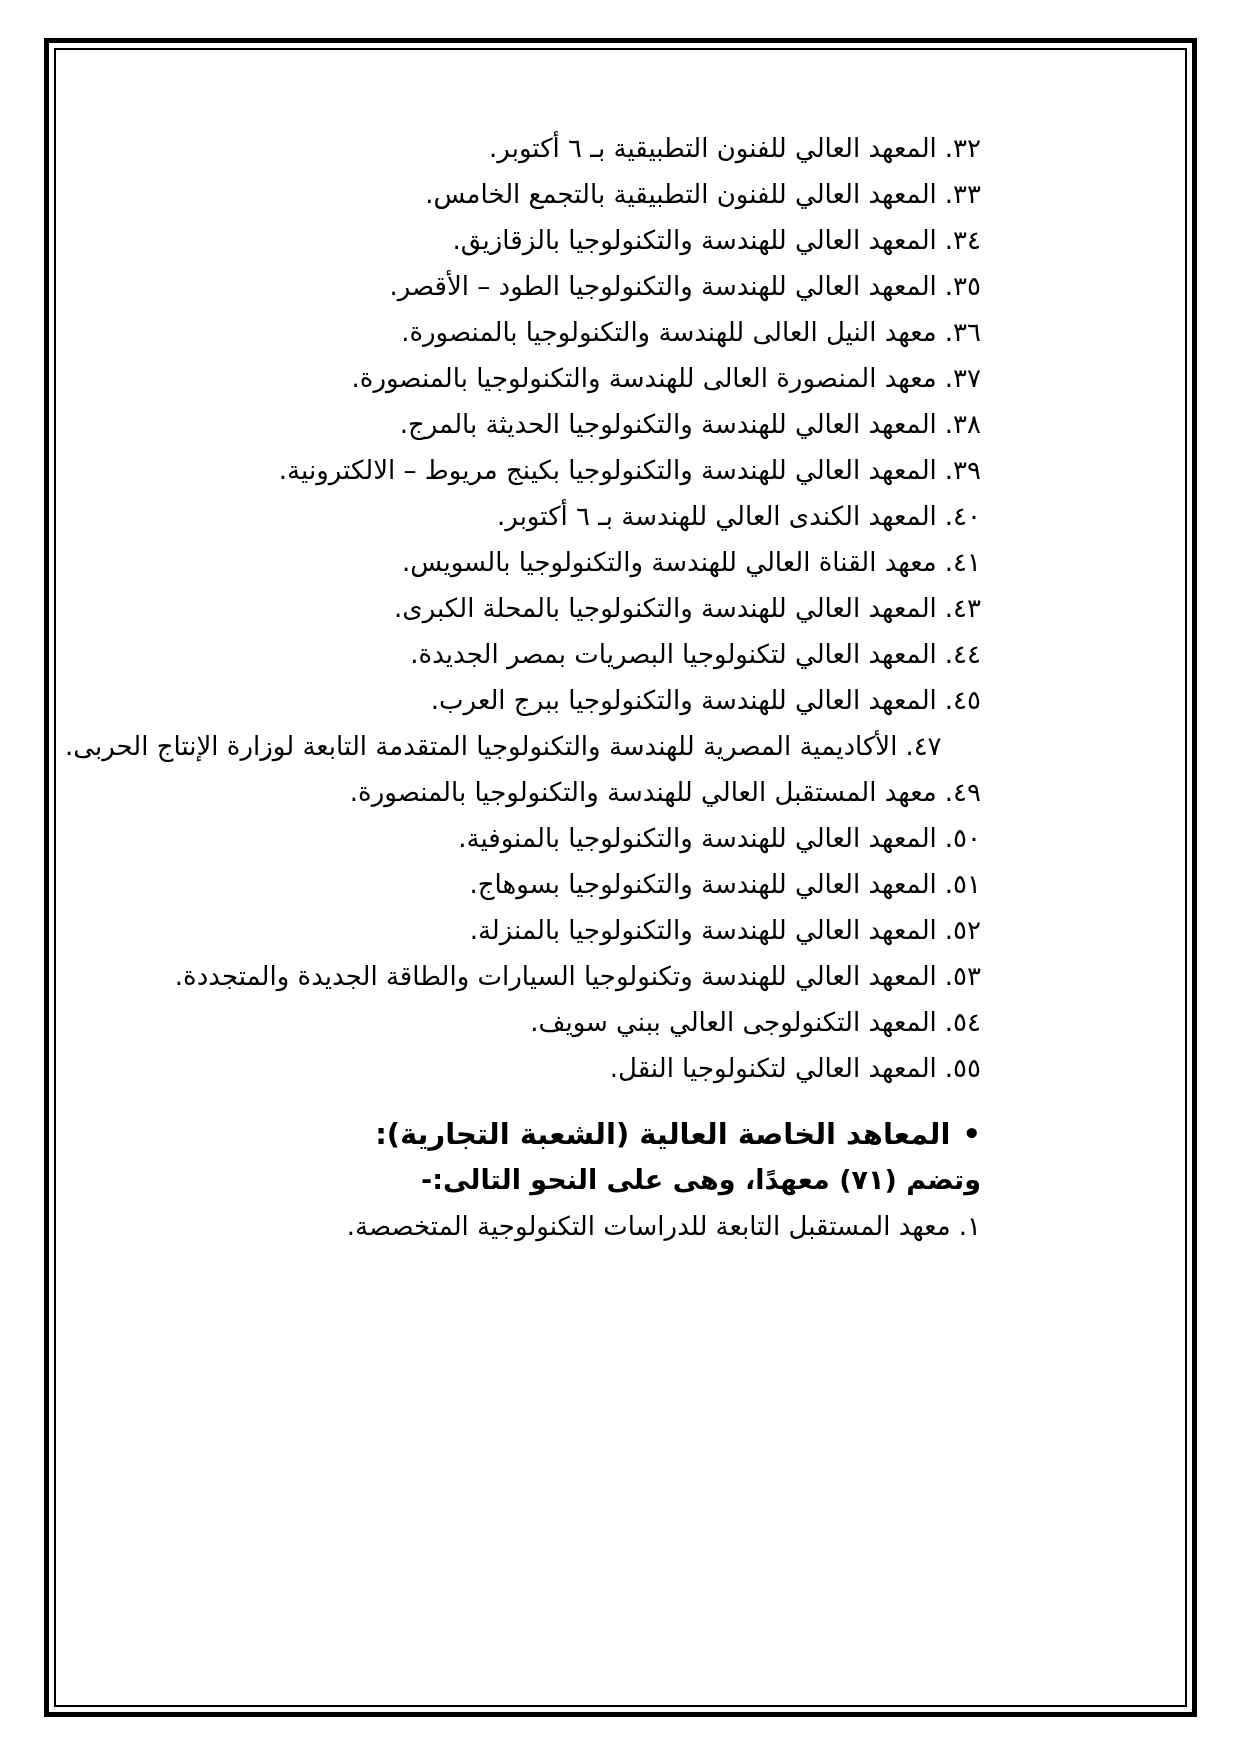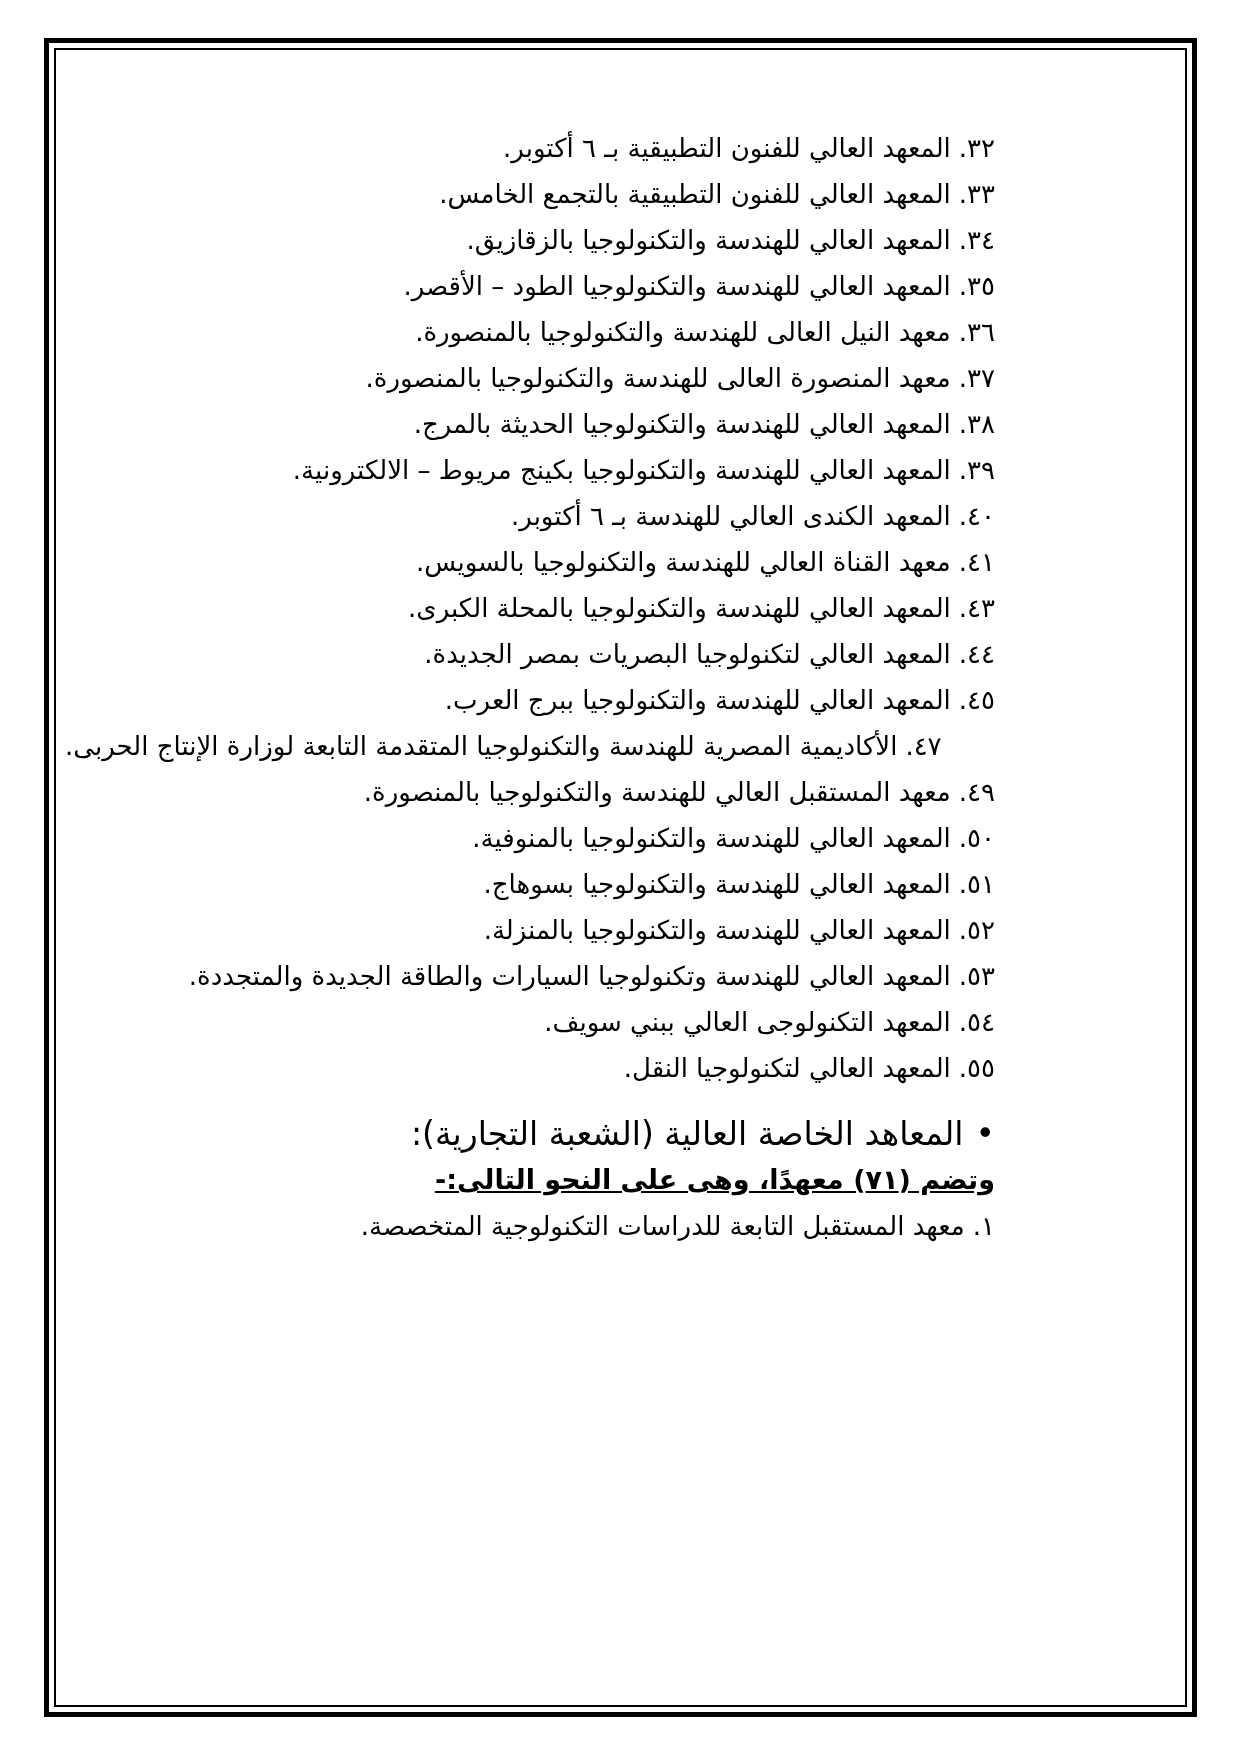--- a/index.html
+++ b/index.html
@@ -30,51 +30,50 @@
   .frame-inner {
     width: 100%;
     height: 100%;
     border: 2px solid #000000;
     box-sizing: border-box;
   }
   .content {
     position: absolute;
     top: 125px;
     left: 65px;
-    right: 246px;
+    right: 260px;
     direction: rtl;
     text-align: right;
     font-size: 26px;
     line-height: 46px;
   }
   .li {
     text-align: right;
   }
   .li.justify {
     text-align: justify;
     text-align-last: left;
   }
   .num {
     margin-left: 8px;
     white-space: nowrap;
   }
   .section {
     margin-top: 20px;
   }
   .heading {
-    font-weight: normal;
-    font-size: 33px;
+    font-weight: bold;
+    font-size: 29px;
   }
   .bullet {
     margin-left: 12px;
   }
   .intro {
     font-weight: bold;
     font-size: 27px;
-    text-decoration: underline;
   }
 </style>
 </head>
 <body>
 
 <div class="page">
   <div class="frame-outer">
     <div class="frame-inner"></div>
   </div>
 

